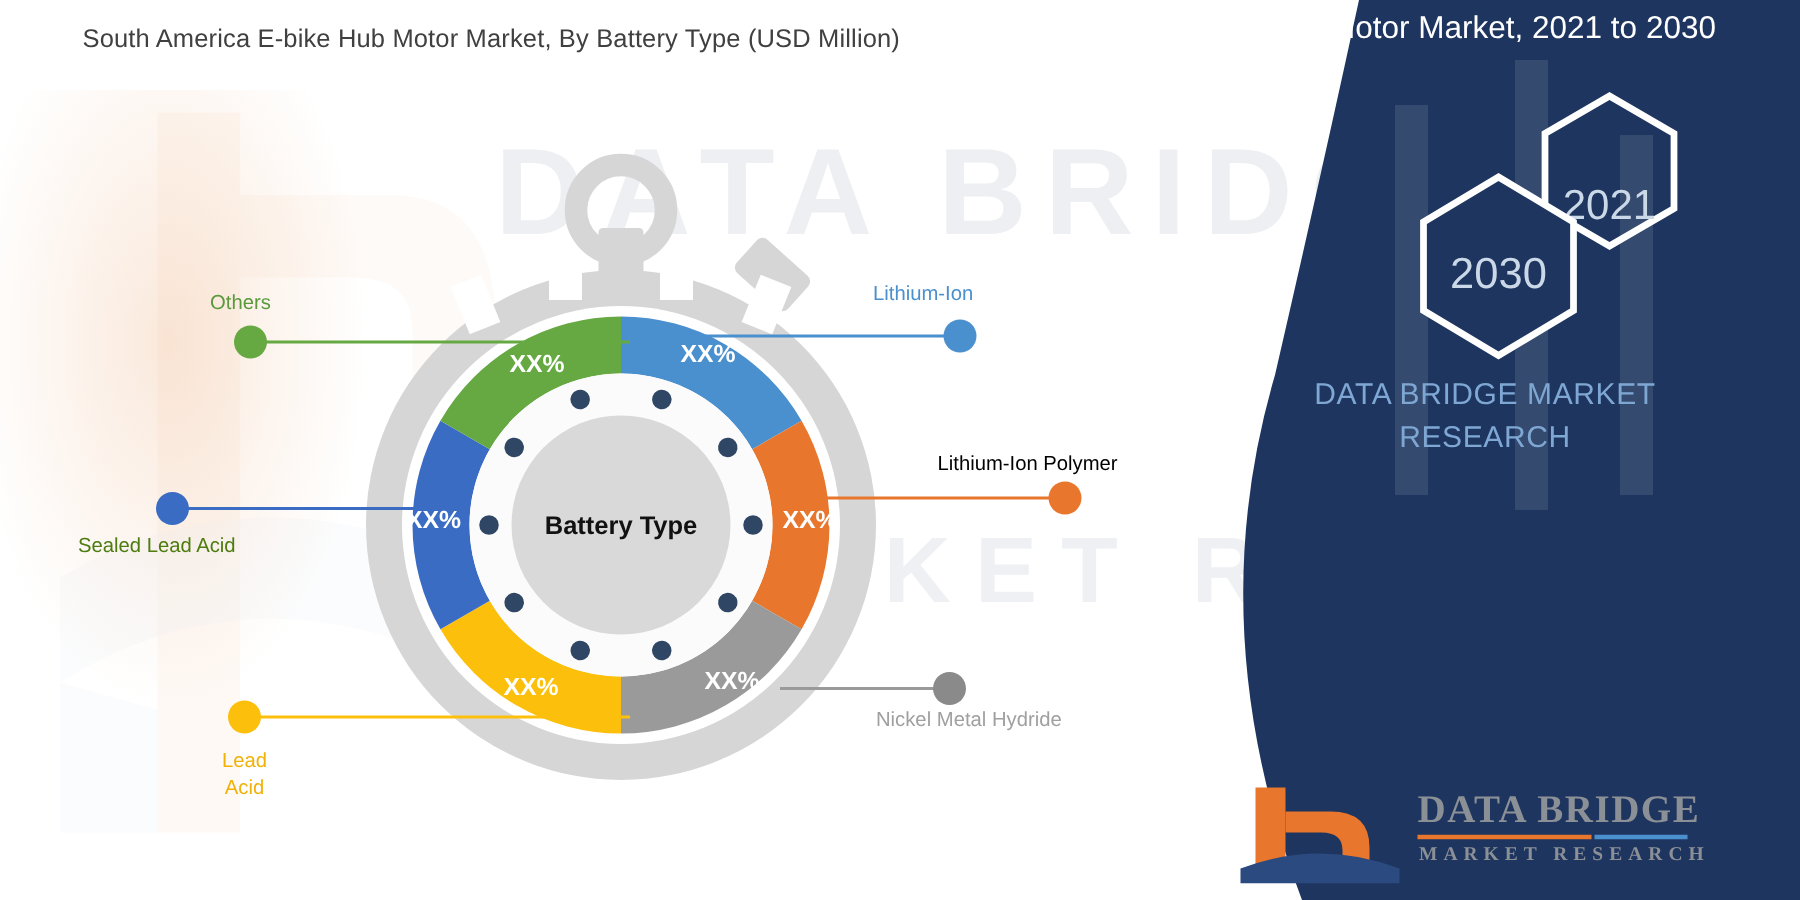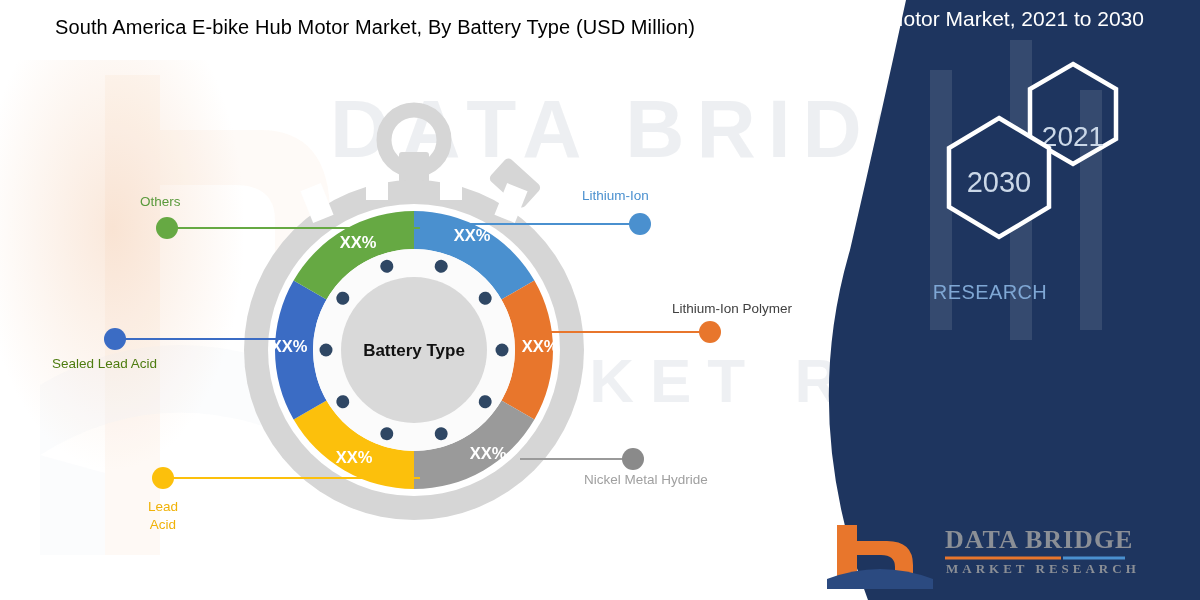--- a/index.html
+++ b/index.html
@@ -57,22 +57,22 @@
     width: 250px;
     height: 420px;
     background: radial-gradient(ellipse at 45% 40%, rgba(246,214,190,0.55), rgba(255,255,255,0) 68%);
   }
 
   
   .title {
     position: absolute;
     left: 55px;
     top: 16px;
-    font-size: 20px;
-    color: #000000;
+    font-size: 17px;
+    color: #404040;
     letter-spacing: 0.1px;
     white-space: nowrap;
   }
 
   
   .right-panel {
     position: absolute;
     right: 0;
     top: 0;
     width: 420px;
@@ -266,21 +266,21 @@
 
   <div class="callout" style="left:52px; top:356px; color:#4d7c0f;">Sealed Lead Acid</div>
 
   <div class="callout two-line" style="left:128px; top:498px; width:70px; color:#f0b208;">
     <span>Lead</span><br>
     <span>Acid</span>
   </div>
 
   <div class="callout" style="left:582px; top:188px; color:#4a90cf;">Lithium-Ion</div>
 
-  <div class="callout" style="left:625px; top:301px; color:#404040;margin-left:47px;">Lithium-Ion Polymer</div>
+  <div class="callout" style="left:625px; top:301px; color:#000000;">Lithium-Ion Polymer</div>
 
   <div class="callout" style="left:584px; top:472px; color:#a0a0a0;">Nickel Metal Hydride</div>
 
   <div class="right-panel">
     <svg viewBox="0 0 420 600" style="position:absolute;inset:0;width:420px;height:600px;">
       <path d="M126 0 L420 0 L420 600 L88 600 Q20 420 70 250 Q100 120 126 0 Z" fill="#1e355f"></path>
       <g opacity="0.10" fill="#ffffff">
         <rect x="150" y="70" width="22" height="260"></rect>
         <rect x="230" y="40" width="22" height="300"></rect>
         <rect x="300" y="90" width="22" height="240"></rect>
@@ -296,20 +296,21 @@
         <polygon points="293,64 336,89 336,139 293,164 250,139 250,89" fill="none" stroke="#ffffff" stroke-width="4.5"></polygon>
         <text x="293" y="146" text-anchor="middle" font-size="28" fill="#cbd8e8" font-family="Liberation Sans, sans-serif">2021</text>
       </g>
 
       <g>
         <polygon points="219,118 269,148 269,207 219,237 169,207 169,148" fill="#1e355f" stroke="#ffffff" stroke-width="4.5"></polygon>
         <text x="219" y="192" text-anchor="middle" font-size="29" fill="#cbd8e8" font-family="Liberation Sans, sans-serif">2030</text>
       </g>
     </svg>
 
+    <div class="brand-line1">DATA BRIDGE MARKET</div>
     <div class="brand-line2">RESEARCH</div>
 
     <div class="logo-bottom">
       <svg viewBox="0 0 360 72" style="position:absolute;inset:0;width:360px;height:72px;">
         <path d="M12 8 L32 8 L32 62 L12 62 Z" fill="#e8762c"></path>
         <path d="M32 8 L32 24 L62 24 Q88 24 88 48 L88 62 L70 62 L70 50 Q70 38 56 38 L32 38 Z" fill="#e8762c"></path>
         <path d="M2 62 Q55 42 108 62 L108 72 L2 72 Z" fill="#2b4a80"></path>
         <line x1="120" y1="41" x2="236" y2="41" stroke="#e8762c" stroke-width="3"></line>
         <line x1="238" y1="41" x2="300" y2="41" stroke="#4a90cf" stroke-width="3"></line>
       </svg>

